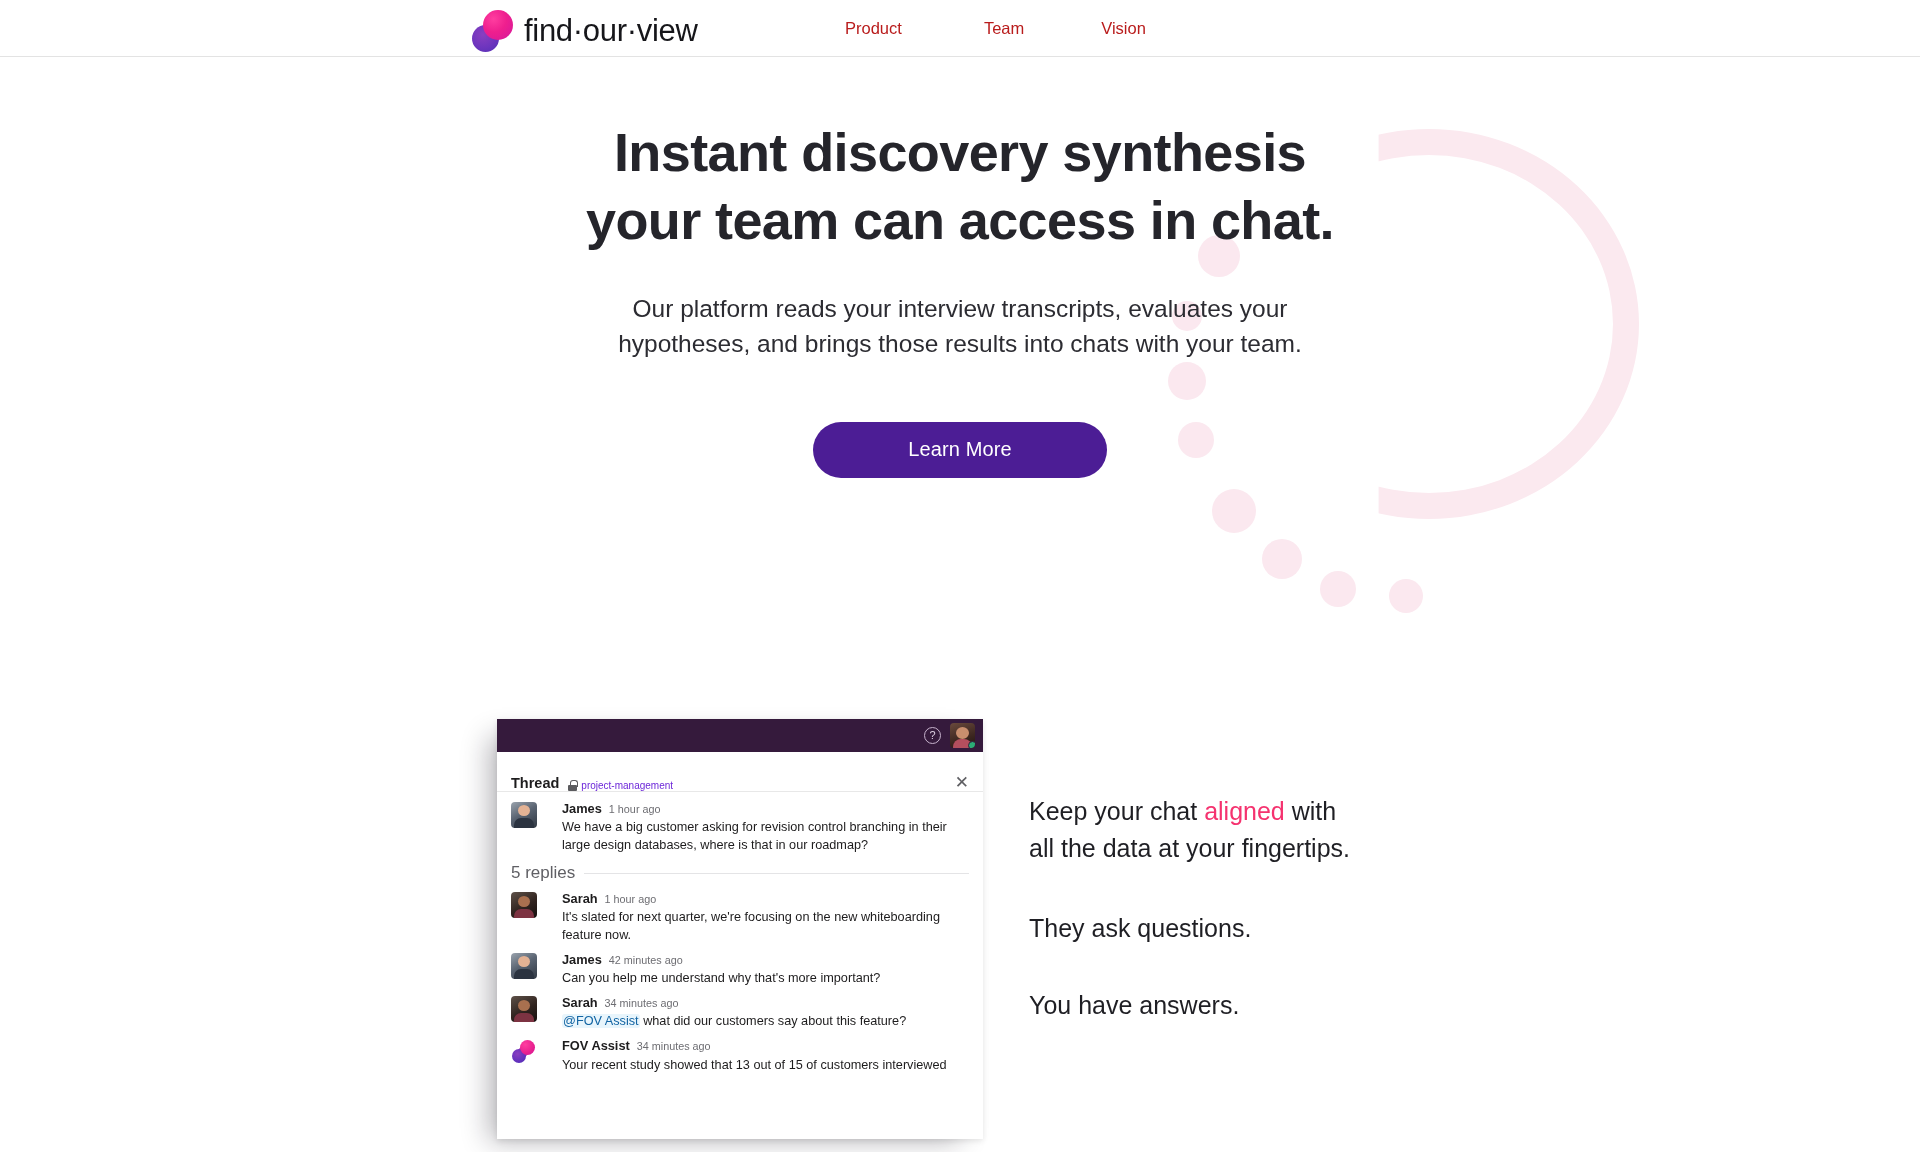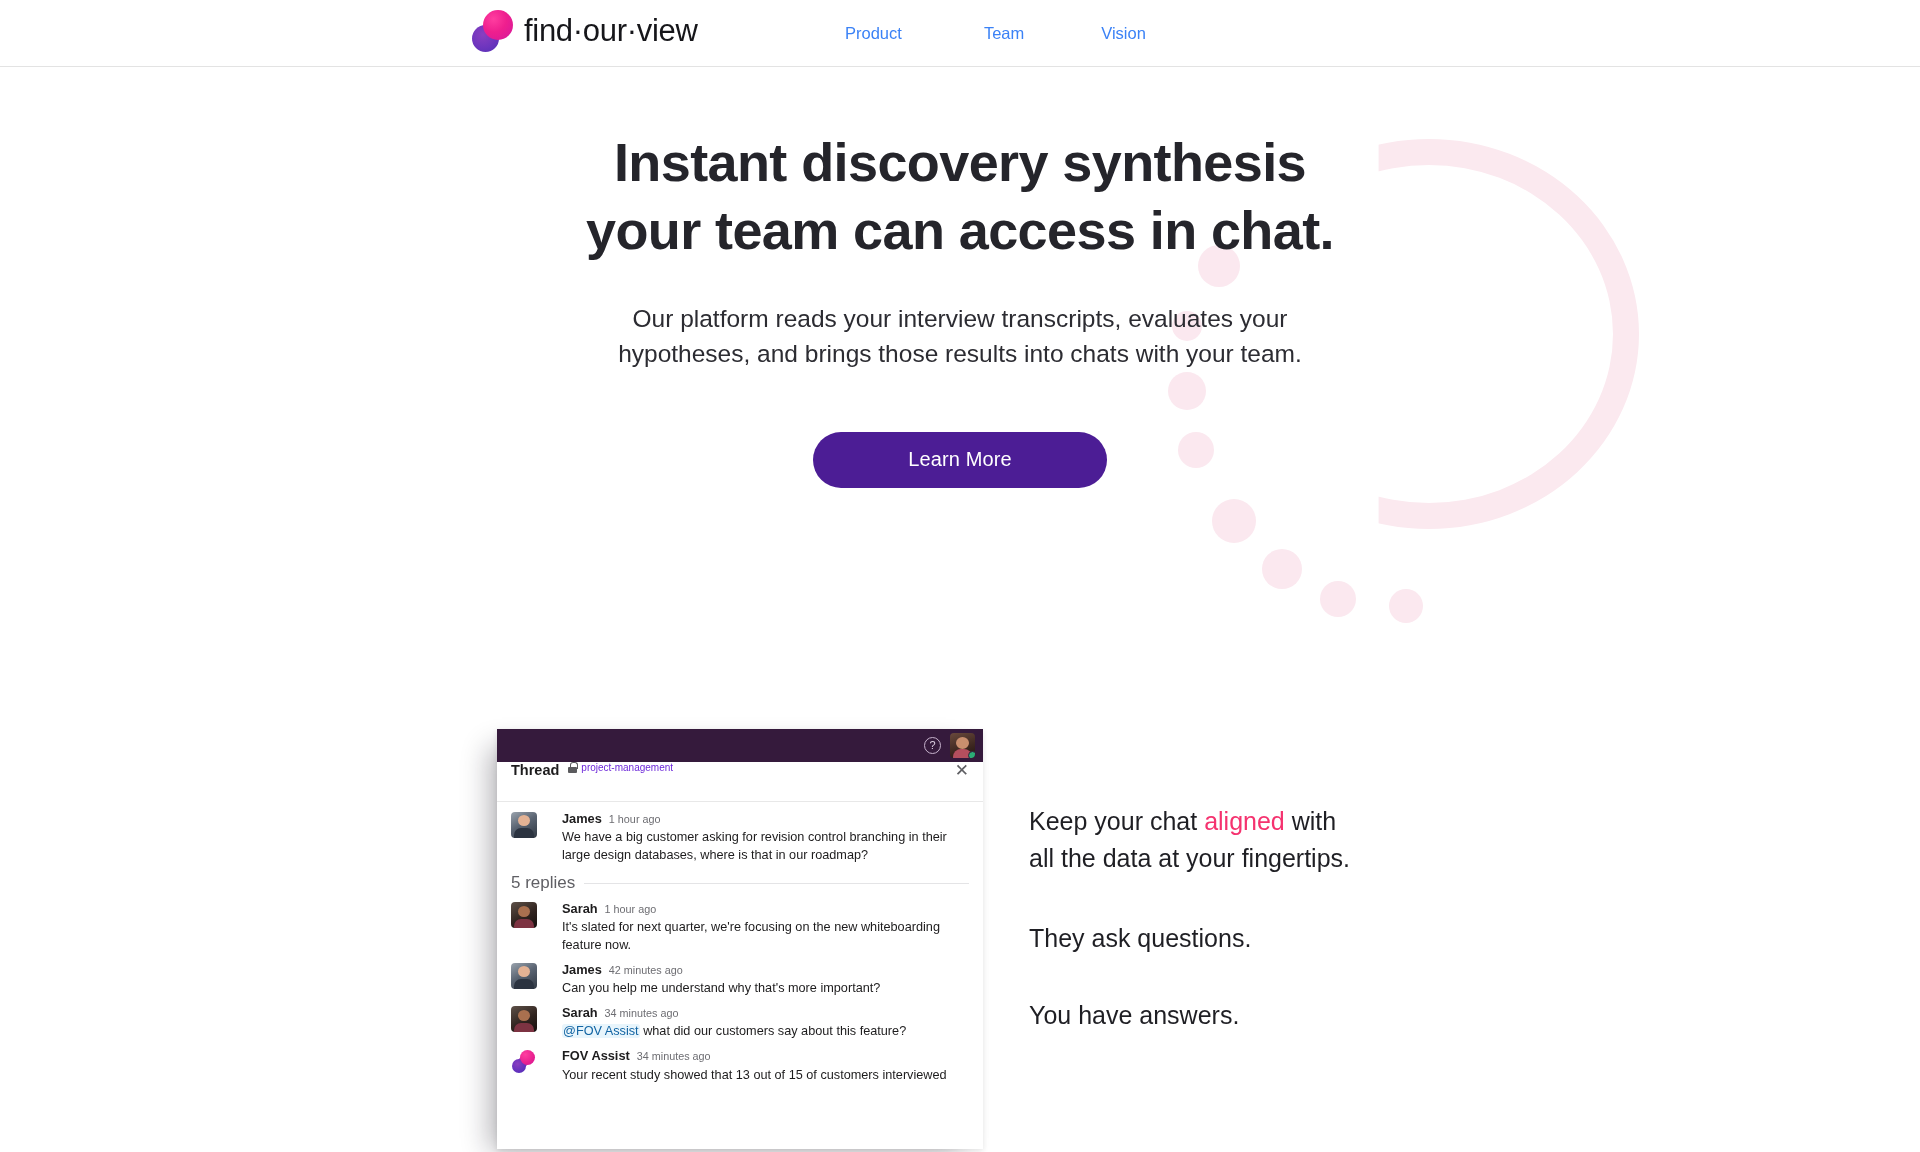--- a/index.html
+++ b/index.html
@@ -10,21 +10,21 @@
     height: 1152px;
     overflow: hidden;
     background: #ffffff;
     font-family: "Liberation Sans", sans-serif;
     -webkit-font-smoothing: antialiased;
   }
 
   
   .header {
     position: relative;
-    height: 67px;
+    height: 57px;
     width: 100%;
     border-bottom: 1px solid #e3e3e3;
     background: #fff;
     z-index: 40;
   }
   .header-inner {
     position: relative;
     height: 100%;
     display: flex;
     align-items: center;
@@ -83,21 +83,21 @@
     position: absolute;
     left: 845px;
     top: 0;
     height: 100%;
     display: flex;
     align-items: center;
     gap: 0;
   }
   .nav-item {
     font-size: 16.5px;
-    color: #3b82f6;
+    color: #b91c1c;
     text-decoration: none;
     padding: 0 0;
     white-space: nowrap;
   }
   .nav-item.n0 { margin-right: 82px; }
   .nav-item.n1 { margin-right: 77px; }
 
   
   .hero {
     position: relative;
@@ -248,21 +248,21 @@
     border-radius: 50%;
     background: #2bac76;
     border: 1.5px solid #351a3c;
     z-index: 3;
   }
 
   .thread-head {
     height: 40px;
     border-bottom: 1px solid #e8e8e8;
     display: flex;
-    align-items: flex-start;
+    align-items: flex-end;
     padding: 0 14px;
   }
   .thread-title {
     font-size: 14.5px;
     font-weight: 700;
     color: #1d1c1d;
     margin-right: 9px;
   }
   .lock-icon {
     width: 9px; height: 11px;

